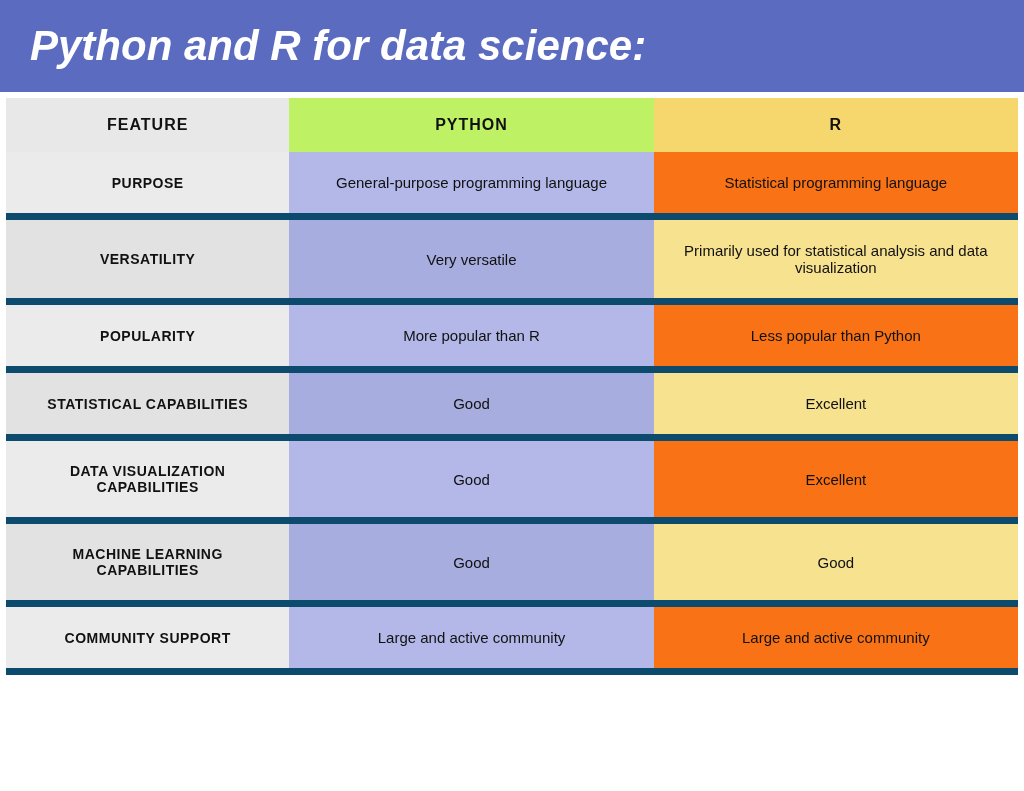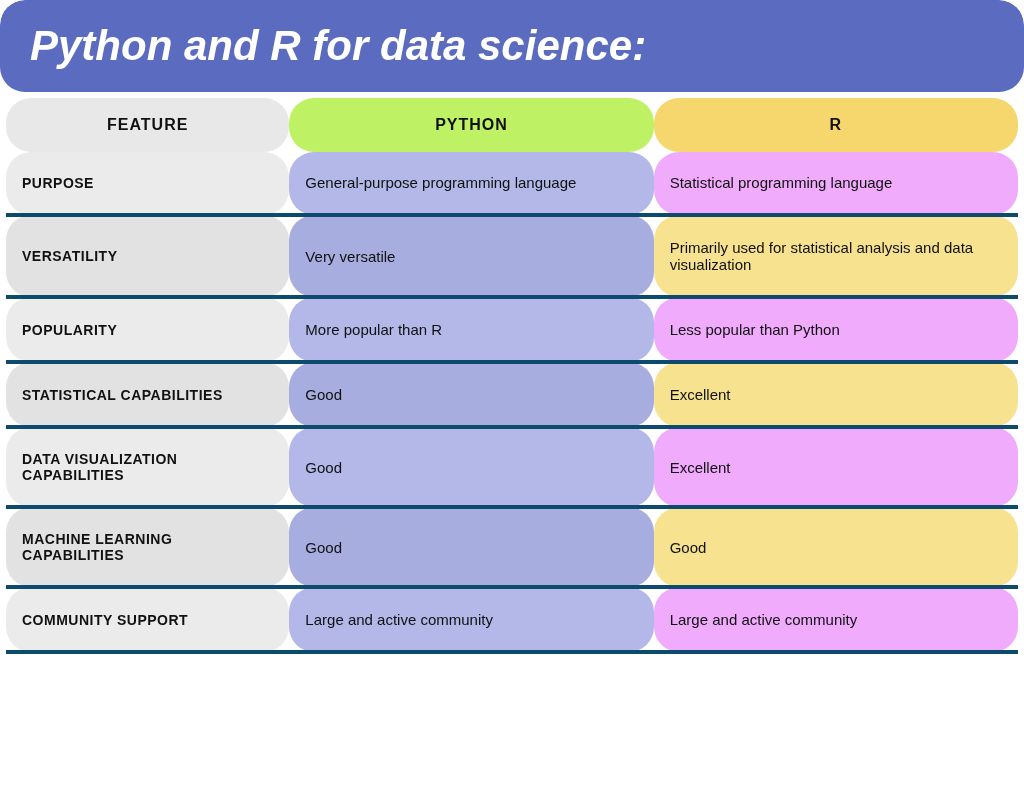--- a/index.html
+++ b/index.html
@@ -1,19 +1,18 @@
 <!DOCTYPE html>
 <html><head>
   <meta charset="utf-8">
   <style>
     * {
       margin: 0;
       padding: 0;
       box-sizing: border-box;
-      border-radius: 25px;
     }
 
     body {
       font-family: Arial, sans-serif;
       background: #ffffff;
       width: 1024px;
       min-height: 791px;
     }
 
     .header {
@@ -67,41 +66,42 @@
       color: #111;
     }
 
     thead th.r-header {
       background-color: #f5d76e;
       color: #111;
     }
 
     tbody tr td {
       padding: 22px 16px;
+      text-align: center;
       font-size: 15px;
-      border-bottom: 4px solid #0c4a6e;
+      border-bottom: 7px solid #0c4a6e;
       vertical-align: middle;
     }
 
     tbody tr td.feature-cell {
       background-color: #ebebeb;
       font-weight: 700;
       font-size: 14px;
       letter-spacing: 0.5px;
       text-transform: uppercase;
       color: #111;
     }
 
     tbody tr td.python-cell {
       background-color: #b3b8e8;
       color: #111;
     }
 
     tbody tr td.r-cell {
-      background-color: #f0abfc;
+      background-color: #f97316;
       color: #111;
     }
 
     tbody tr:nth-child(even) td.feature-cell {
       background-color: #e2e2e2;
     }
 
     tbody tr:nth-child(even) td.python-cell {
       background-color: #a8ade0;
     }

